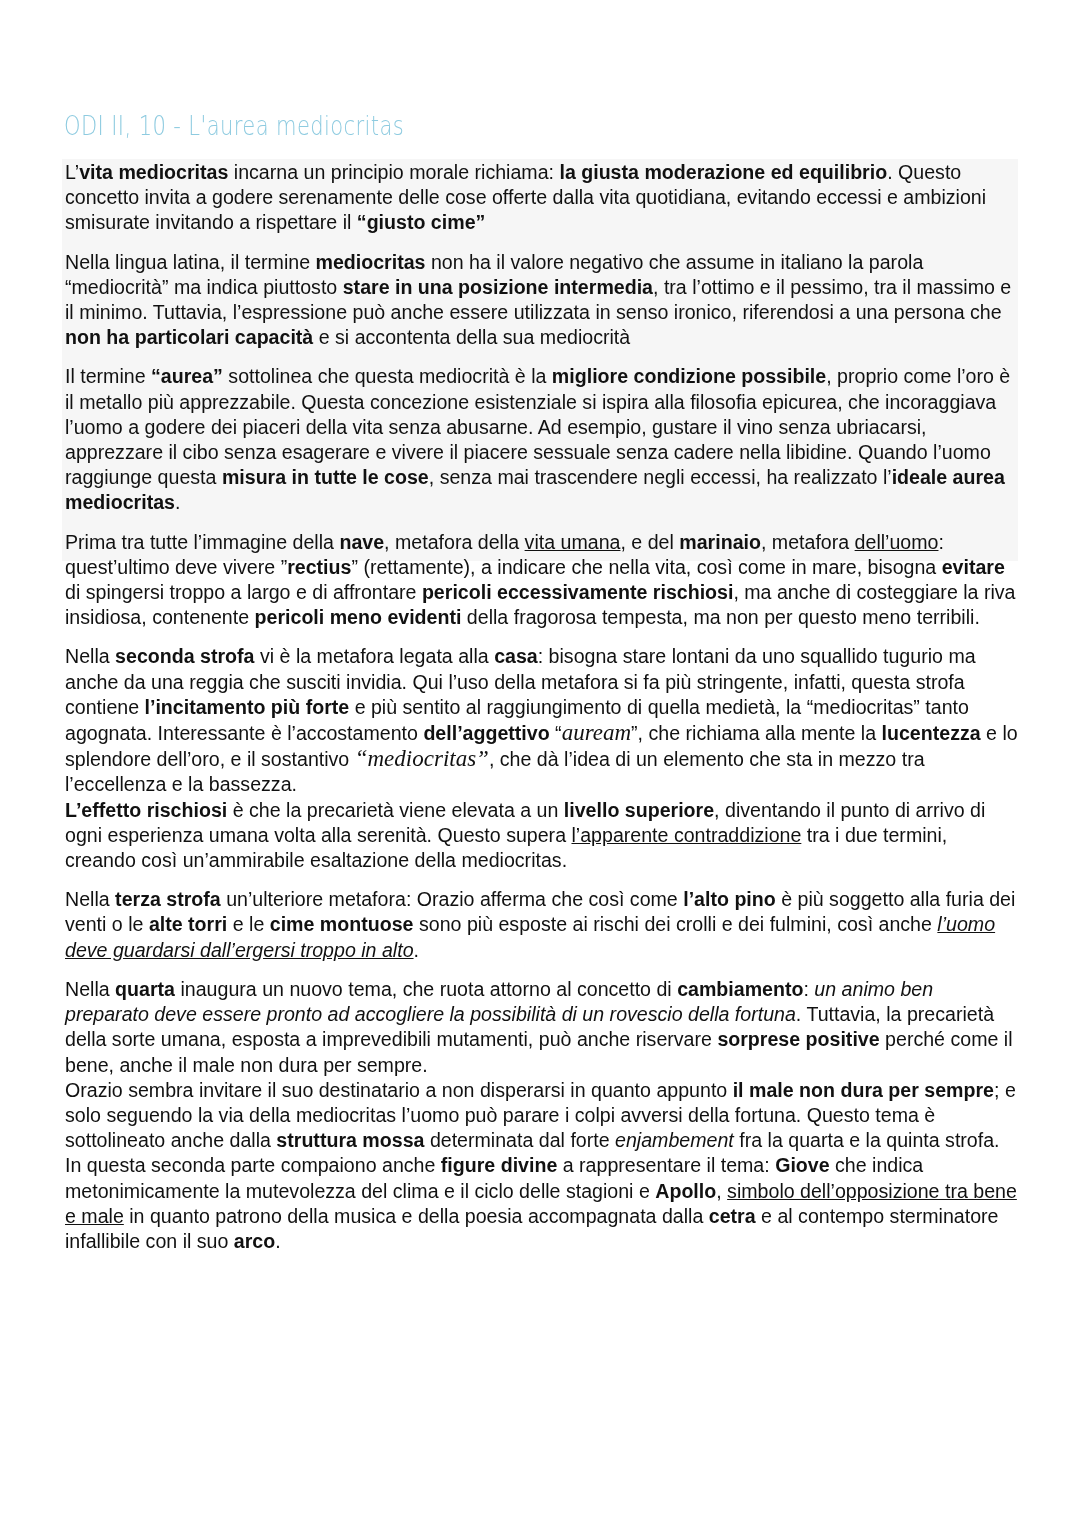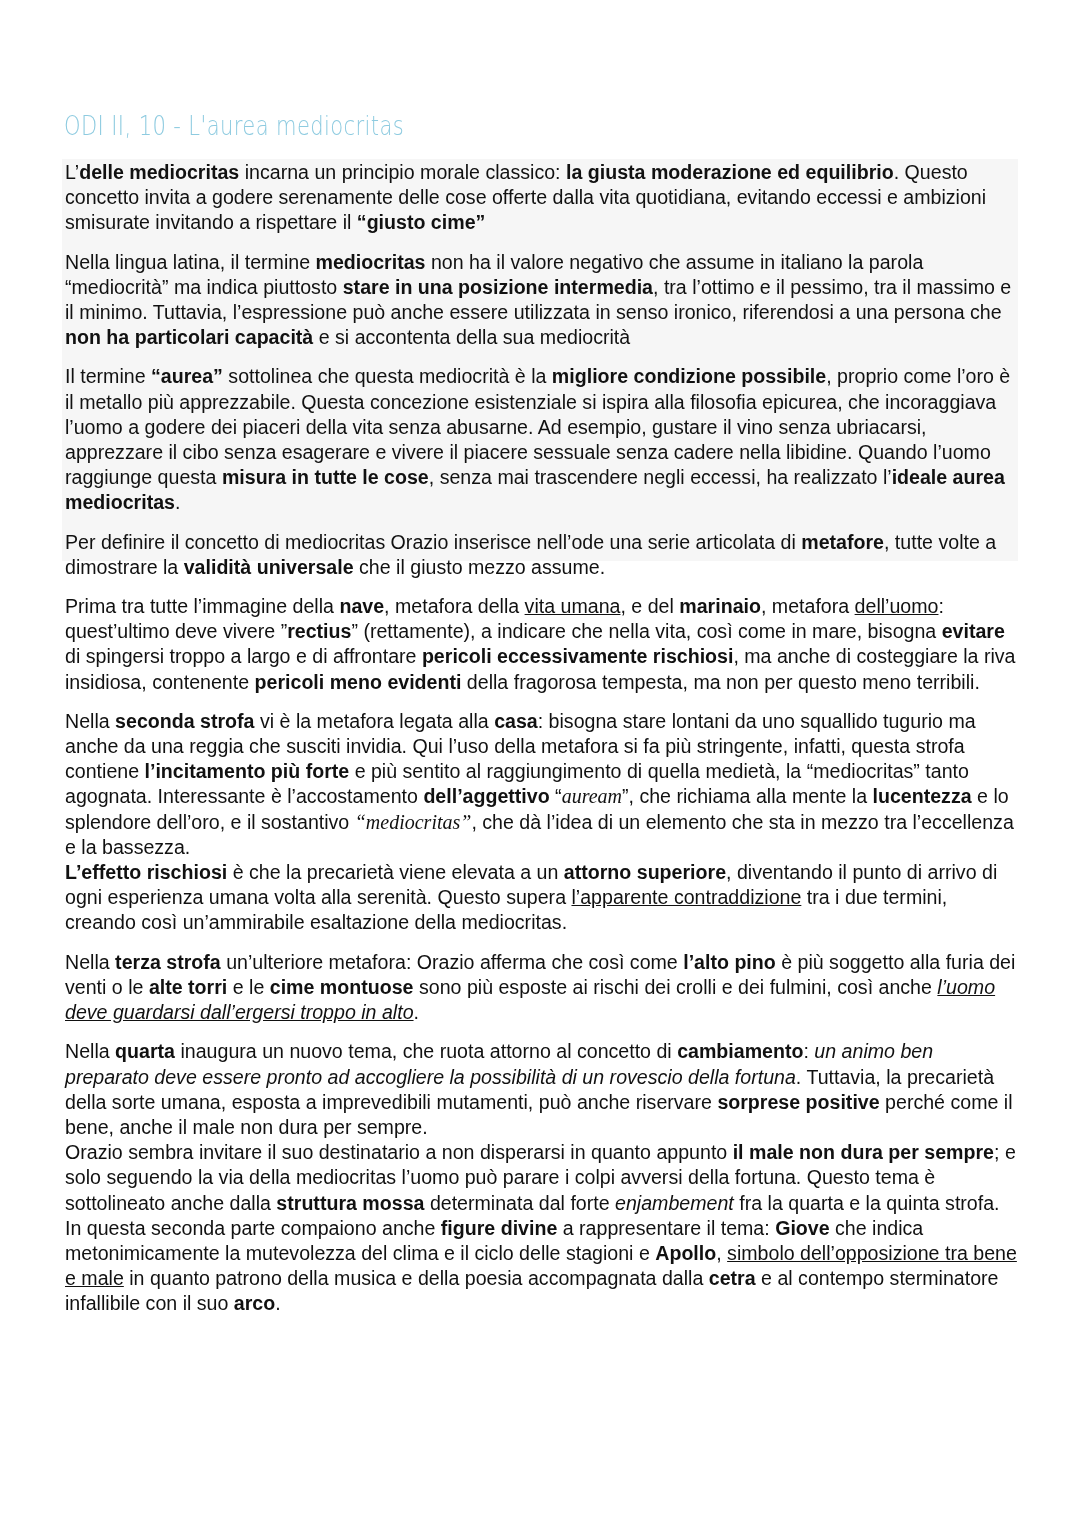--- a/index.html
+++ b/index.html
@@ -20,33 +20,32 @@
     background: #f6f6f6;
   }
   .content {
     position: absolute; left: 65px; top: 160px; width: 955px;
     font-size: 19.6px; line-height: 25.2px;
   }
   .para { margin: 0 0 14px 0; }
   .para.tight { margin-bottom: 0; }
   b { font-weight: bold; }
   i { font-style: italic; }
-  .serif-i { font-family: "Liberation Serif", serif; font-style: italic; font-size: 20px; }
+  .serif-i { font-family: "Liberation Serif", serif; font-style: italic; font-size: 23px; }
 </style>
 </head>
 <body>
 
 <div class="page">
   <div class="title">ODI II, 10 - L'aurea mediocritas</div>
   <div class="shaded"></div>
   <div class="content" id="body-root">
-      <p class="para"><span>L’</span><b>delle mediocritas</b><span> incarna un principio morale classico: </span><b>la giusta moderazione ed equilibrio</b><span>. Questo concetto invita a godere serenamente delle cose offerte dalla vita quotidiana, evitando eccessi e ambizioni smisurate invitando a rispettare il </span><b>“giusto cime”</b></p>
+      <p class="para"><span>L’</span><b>vita mediocritas</b><span> incarna un principio morale richiama: </span><b>la giusta moderazione ed equilibrio</b><span>. Questo concetto invita a godere serenamente delle cose offerte dalla vita quotidiana, evitando eccessi e ambizioni smisurate invitando a rispettare il </span><b>“giusto cime”</b></p>
       <p class="para"><span>Nella lingua latina, il termine </span><b>mediocritas</b><span> non ha il valore negativo che assume in italiano la parola “mediocrità” ma indica piuttosto </span><b>stare in una posizione intermedia</b><span>, tra l’ottimo e il pessimo, tra il massimo e il minimo. Tuttavia, l’espressione può anche essere utilizzata in senso ironico, riferendosi a una persona che </span><b>non ha particolari capacità</b><span> e si accontenta della sua mediocrità</span></p>
       <p class="para"><span>Il termine </span><b>“aurea”</b><span> sottolinea che questa mediocrità è la </span><b>migliore condizione possibile</b><span>, proprio come l’oro è il metallo più apprezzabile. Questa concezione esistenziale si ispira alla filosofia epicurea, che incoraggiava l’uomo a godere dei piaceri della vita senza abusarne. Ad esempio, gustare il vino senza ubriacarsi, apprezzare il cibo senza esagerare e vivere il piacere sessuale senza cadere nella libidine. Quando l’uomo raggiunge questa </span><b>misura in tutte le cose</b><span>, senza mai trascendere negli eccessi, ha realizzato l’</span><b>ideale aurea mediocritas</b><span>.</span></p>
-      <p class="para"><span>Per definire il concetto di mediocritas Orazio inserisce nell’ode una serie articolata di </span><b>metafore</b><span>, tutte volte a dimostrare la </span><b>validità universale</b><span> che il giusto mezzo assume.</span></p>
       <p class="para"><span>Prima tra tutte l’immagine della </span><b>nave</b><span>, metafora della </span><span style="text-decoration: underline;">vita umana</span><span>, e del </span><b>marinaio</b><span>, metafora </span><span style="text-decoration: underline;">dell’uomo</span><span>: quest’ultimo deve vivere ”</span><b>rectius</b><span>” (rettamente), a indicare che nella vita, così come in mare, bisogna </span><b>evitare</b><span> di spingersi troppo a largo e di affrontare </span><b>pericoli eccessivamente rischiosi</b><span>, ma anche di costeggiare la riva insidiosa, contenente </span><b>pericoli meno evidenti</b><span> della fragorosa tempesta, ma non per questo meno terribili.</span></p>
       <p class="para tight"><span>Nella </span><b>seconda strofa</b><span> vi è la metafora legata alla </span><b>casa</b><span>: bisogna stare lontani da uno squallido tugurio ma anche da una reggia che susciti invidia. Qui l’uso della metafora si fa più stringente, infatti, questa strofa contiene </span><b>l’incitamento più forte</b><span> e più sentito al raggiungimento di quella medietà, la “mediocritas” tanto agognata. Interessante è l’accostamento </span><b>dell’aggettivo</b><span> “</span><span class="serif-i">auream</span><span>”, che richiama alla mente la </span><b>lucentezza</b><span> e lo splendore dell’oro, e il sostantivo </span><span class="serif-i">“mediocritas”</span><span>, che dà l’idea di un elemento che sta in mezzo tra l’eccellenza e la bassezza.</span></p>
-      <p class="para"><b>L’effetto rischiosi</b><span> è che la precarietà viene elevata a un </span><b>attorno superiore</b><span>, diventando il punto di arrivo di ogni esperienza umana volta alla serenità. Questo supera </span><span style="text-decoration: underline;">l’apparente contraddizione</span><span> tra i due termini, creando così un’ammirabile esaltazione della mediocritas.</span></p>
+      <p class="para"><b>L’effetto rischiosi</b><span> è che la precarietà viene elevata a un </span><b>livello superiore</b><span>, diventando il punto di arrivo di ogni esperienza umana volta alla serenità. Questo supera </span><span style="text-decoration: underline;">l’apparente contraddizione</span><span> tra i due termini, creando così un’ammirabile esaltazione della mediocritas.</span></p>
       <p class="para"><span>Nella </span><b>terza strofa</b><span> un’ulteriore metafora: Orazio afferma che così come </span><b>l’alto pino</b><span> è più soggetto alla furia dei venti o le </span><b>alte torri</b><span> e le </span><b>cime montuose</b><span> sono più esposte ai rischi dei crolli e dei fulmini, così anche </span><i style="text-decoration: underline; font-style: italic;">l’uomo deve guardarsi dall’ergersi troppo in alto</i><span>.</span></p>
       <p class="para tight"><span>Nella </span><b>quarta</b><span> inaugura un nuovo tema, che ruota attorno al concetto di </span><b>cambiamento</b><span>: </span><i style="font-style: italic;">un animo ben preparato deve essere pronto ad accogliere la possibilità di un rovescio della fortuna</i><span>. Tuttavia, la precarietà della sorte umana, esposta a imprevedibili mutamenti, può anche riservare </span><b>sorprese positive</b><span> perché come il bene, anche il male non dura per sempre.</span></p>
       <p class="para"><span>Orazio sembra invitare il suo destinatario a non disperarsi in quanto appunto </span><b>il male non dura per sempre</b><span>; e solo seguendo la via della mediocritas l’uomo può parare i colpi avversi della fortuna. Questo tema è sottolineato anche dalla </span><b>struttura mossa</b><span> determinata dal forte </span><i style="font-style: italic;">enjambement</i><span> fra la quarta e la quinta strofa. In questa seconda parte compaiono anche </span><b>figure divine</b><span> a rappresentare il tema: </span><b>Giove</b><span> che indica metonimicamente la mutevolezza del clima e il ciclo delle stagioni e </span><b>Apollo</b><span>, </span><span style="text-decoration: underline;">simbolo dell’opposizione tra bene e male</span><span> in quanto patrono della musica e della poesia accompagnata dalla </span><b>cetra</b><span> e al contempo sterminatore infallibile con il suo </span><b>arco</b><span>.</span></p>
     </div>
 </div>
 
 </body></html>

